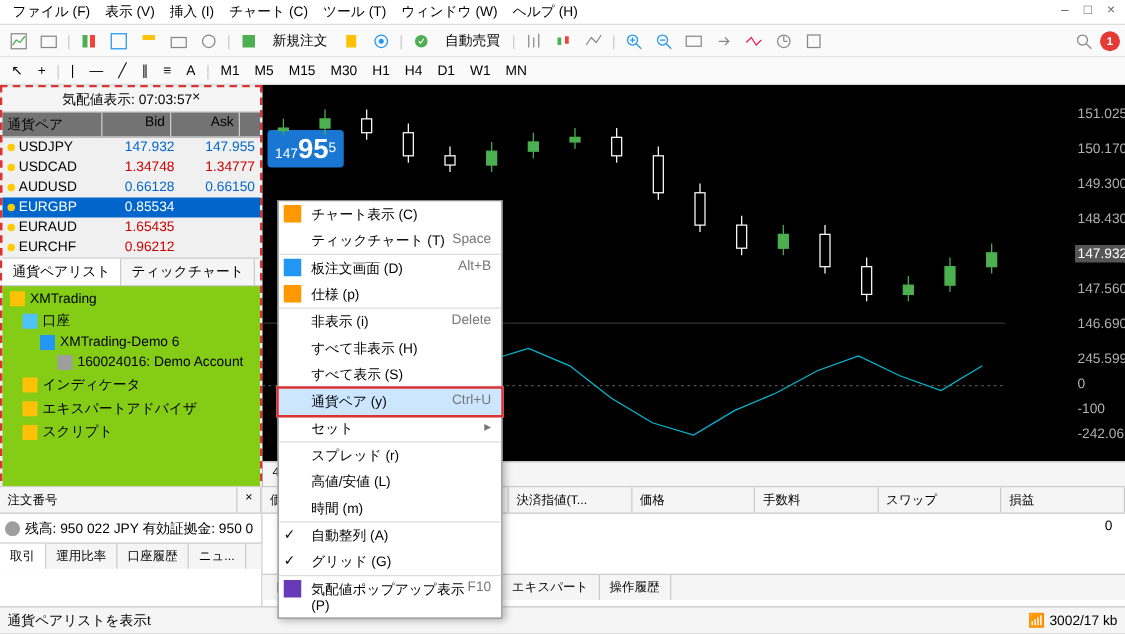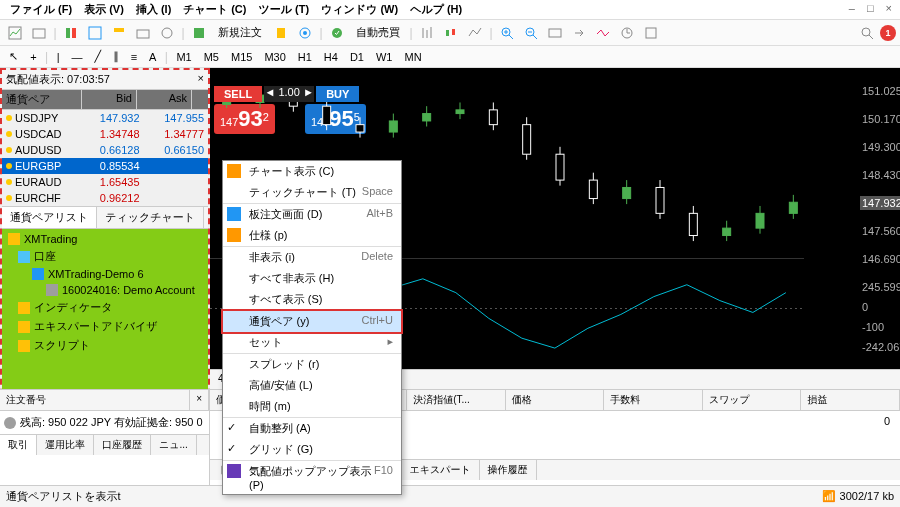--- a/index.html
+++ b/index.html
@@ -1,27 +1,27 @@
 <!DOCTYPE html>
 <html><head>
 <meta charset="utf-8">
 <style>
 *{box-sizing:border-box;margin:0;padding:0;font-family:"MS UI Gothic","Meiryo",sans-serif;font-size:11px;}
 body{background:#f0f0f0;width:900px;height:507px;overflow:hidden;position:relative;}
 .menubar{display:flex;background:#fff;border-bottom:1px solid #ddd;height:20px;align-items:center;padding-left:4px;}
-.menubar span{padding:2px 6px;cursor:default;font-weight:bold;}
+.menubar span{padding:2px 6px;cursor:default;}
 .toolbar{display:flex;background:#fafafa;border-bottom:1px solid #ddd;height:26px;align-items:center;padding:0 4px;gap:2px;}
 .tb{width:22px;height:22px;display:flex;align-items:center;justify-content:center;font-size:12px;cursor:pointer;}
 .tb.sep{width:6px;color:#ccc;}
 .tb svg{width:14px;height:14px;}
 .toolbar2{display:flex;background:#fafafa;border-bottom:1px solid #ddd;height:22px;align-items:center;padding:0 4px;gap:2px;}
 .tb2{padding:2px 5px;cursor:pointer;}
 .main{display:flex;height:calc(507px - 20px - 26px - 22px - 22px);}
 .left{width:210px;display:flex;flex-direction:column;border:2px dashed #d33;}
-.mw-title{background:#f5f5f5;padding:2px 4px;display:flex;justify-content:space-between;border-bottom:1px solid #ccc;}
+.mw-title{background:#f5f5f5;padding:2px 4px;display:flex;justify-content:center;border-bottom:1px solid #ccc;}
 .mw-head{display:flex;background:#737373;border-bottom:1px solid #ccc;}
 .mw-head div{padding:2px 4px;border-right:1px solid #ccc;}
 .mw-row{display:flex;padding:2px 4px;cursor:pointer;}
 .mw-row.sel{background:#0066cc;color:#fff;}
 .mw-row .sym{width:80px;display:flex;align-items:center;gap:3px;}
 .mw-row .bid{width:55px;text-align:right;}
 .mw-row .ask{width:55px;text-align:right;margin-left:10px;}
 .dot{width:6px;height:6px;border-radius:50%;display:inline-block;}
 .mw-tabs{display:flex;border-top:1px solid #ccc;background:#f5f5f5;}
 .mw-tabs span{padding:3px 8px;border-right:1px solid #ccc;}
@@ -324,27 +324,21 @@
           <span>スクリプト</span>
         </div>
     </div>
     <div class="mw-tabs">
       <span class="act">全般</span>
       <span>お気に入り</span>
     </div>
   </div>
 
   <div class="chart-area">
-    <div class="trade-panel">
-      <div class="sell-btn">SELL</div>
-      <div class="vol-in">◄ <span>1.00</span> ►</div>
-      <div class="buy-btn">BUY</div>
-    </div>
     <div class="price-box">
-      <div class="pb" style="background:#e53935;padding:2px 6px;border-radius:3px;"><span>147</span><span class="big">93</span><sup>2</sup></div>
       <div class="pb" style="background:#1976d2;padding:2px 6px;border-radius:3px;"><span>147</span><span class="big">95</span><sup>5</sup></div>
     </div>
     <svg class="cand" viewBox="0 0 600 170" preserveAspectRatio="none">
       <g id="candles">
           <line x1="16.666666666666668" y1="11.086956521739552" x2="16.666666666666668" y2="24.02173913043501" stroke="#4caf50"></line>
           <rect x="12.666666666666668" y="18.478260869565247" width="8" height="2" fill="#4caf50" stroke="#4caf50"></rect>
           <line x1="50" y1="3.6956521739128334" x2="50" y2="24.02173913043501" stroke="#4caf50"></line>
           <rect x="46" y="11.086956521738529" width="8" height="7.391304347826718" fill="#4caf50" stroke="#4caf50"></rect>
           <line x1="83.33333333333334" y1="3.6956521739128334" x2="83.33333333333334" y2="27.717391304347842" stroke="#fff"></line>
           <rect x="79.33333333333334" y="11.086956521738529" width="8" height="11.086956521739552" fill="#000" stroke="#fff"></rect>

